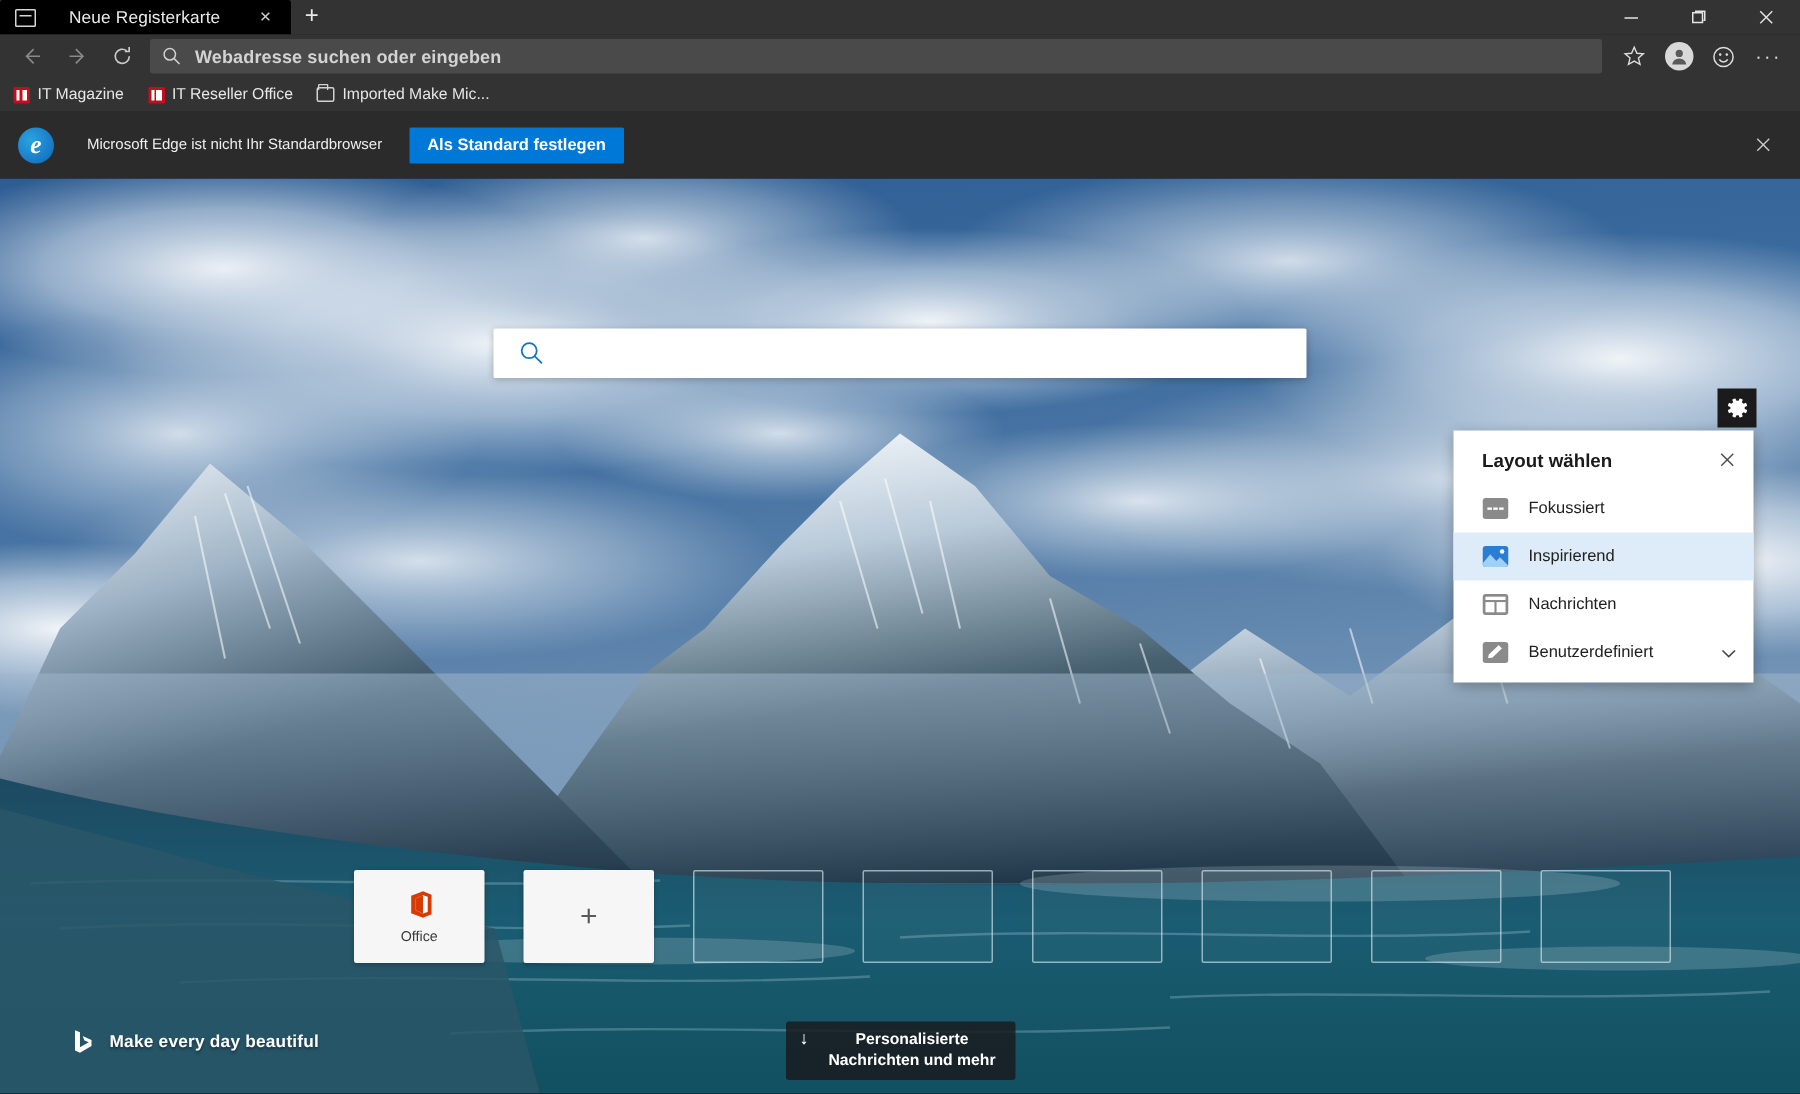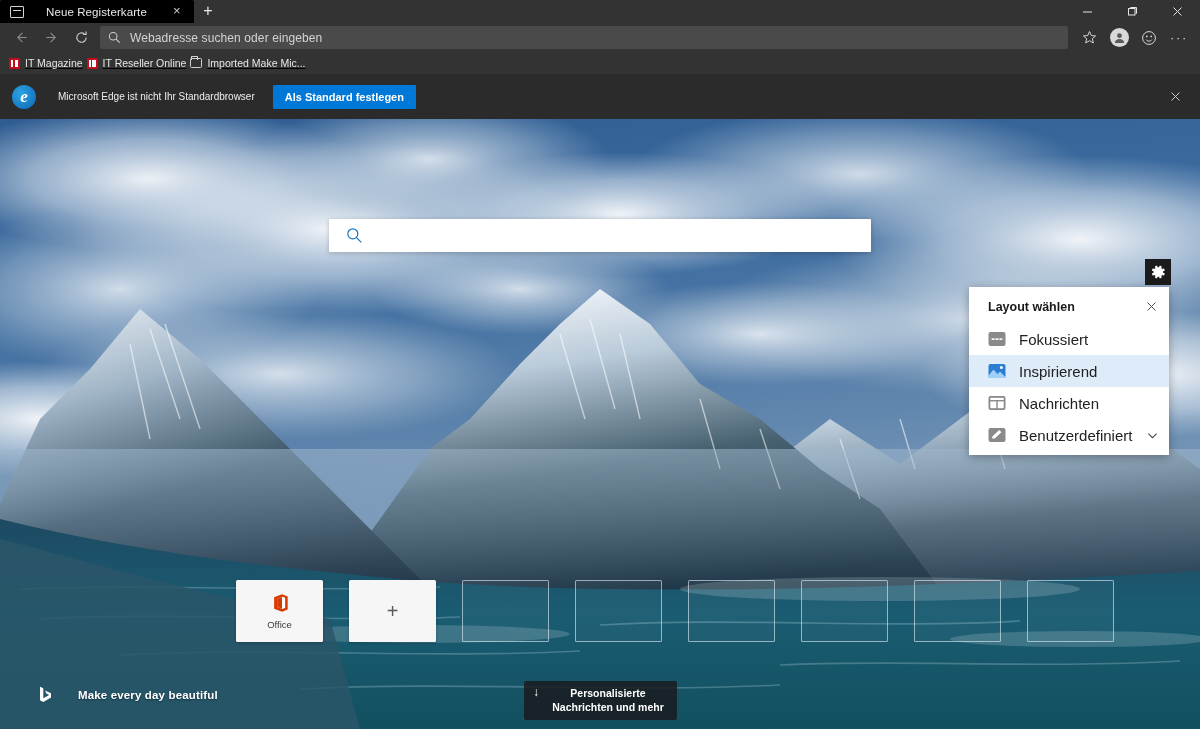--- a/index.html
+++ b/index.html
@@ -59,39 +59,39 @@
     background: #333333; display: flex; align-items: center; padding: 0 6px;
   }
   .nav-btn {
     width: 30px; height: 28px; display: flex; align-items: center; justify-content: center;
     color: #c8c8c8;
   }
   .nav-btn.disabled { color: #8a8a8a; }
   .addressbar {
     flex: 1 1 auto; height: 23px; margin: 0 6px 0 4px;
     background: #4a4a4a; border-radius: 2px;
-    display: flex; align-items: center; padding: 0 6px 0 8px;
+    display: flex; align-items: center; padding: 0 6px 0 8px; font-weight: bold;
   }
   .addr-search-icon { color: #d0d0d0; display: flex; align-items: center; margin-right: 9px; }
   .addr-placeholder { color: #d3d3d3; font-size: 12px; letter-spacing: .1px; }
   .tb-right { display: flex; align-items: center; }
   .tb-icon {
     width: 30px; height: 28px; display: flex; align-items: center; justify-content: center;
     color: #dcdcdc;
   }
   .avatar-circle {
     width: 19px; height: 19px; border-radius: 50%; background: #d9d9d9;
     display: flex; align-items: center; justify-content: center;
   }
   .dots { letter-spacing: 1.6px; font-size: 13px; color: #dcdcdc; }
 
   
   .bookmarks {
     position: absolute; top: 52px; left: 0; width: 1200px; height: 22px;
-    background: #333333; display: flex; align-items: center; padding-left: 9px; gap: 4px; text-decoration: underline;
+    background: #333333; display: flex; align-items: center; padding-left: 9px; gap: 16px;
   }
   .bm { display: flex; align-items: center; gap: 5px; }
   .bm-label { color: #e6e6e6; font-size: 10.5px; white-space: nowrap; }
   .bm-ico-red {
     width: 11px; height: 11px; background: #c40d1e; border-radius: 1px; position: relative;
   }
   .bm-ico-red::before {
     content: ""; position: absolute; left: 2px; top: 2px; width: 2px; height: 7px; background: #fff;
   }
   .bm-ico-red::after {
@@ -155,21 +155,21 @@
     display: flex; flex-direction: column; align-items: center; justify-content: center;
   }
   .tile.filled { background: #f6f6f6; box-shadow: 0 1px 3px rgba(0,0,0,.25); }
   .tile.empty { border: 1px solid rgba(222,236,245,.62); background: rgba(255,255,255,.03); }
   .tile-icon-office { width: 22px; height: 22px; margin-bottom: 5px; }
   .tile-label { font-size: 9.5px; color: #3b3b3b; }
   .tile-plus { font-size: 20px; color: #5a5a5a; font-weight: 300; line-height: 1; }
 
   
   .bing-attr {
-    position: absolute; left: 39px; top: 567px; display: flex; align-items: center; gap: 26px;
+    position: absolute; left: 49px; top: 567px; display: flex; align-items: center; gap: 11px;
   }
   .bing-glyph { color: #ffffff; display: flex; align-items: center; }
   .bing-text {
     color: #ffffff; font-size: 11.5px; font-weight: bold; letter-spacing: .15px;
     text-shadow: 0 1px 2px rgba(0,0,0,.45);
   }
 
   
   .news-pill {
     position: absolute; left: 524px; top: 562px; width: 153px;
@@ -197,21 +197,21 @@
   .lp-header {
     display: flex; align-items: flex-start; padding: 13px 10px 8px 19px; gap: 23px;
   }
   .lp-title { font-size: 12.5px; font-weight: bold; color: #1a1a1a; flex: 1 1 auto; }
   .lp-close { color: #4c4c4c; font-size: 12px; line-height: 12px; padding: 1px 2px; }
   .lp-item {
     display: flex; align-items: center; gap: 13px; height: 32px; padding: 0 10px 0 19px;
   }
   .lp-item.selected { background: #deecf9; }
   .lp-ico { width: 18px; height: 18px; flex: 0 0 auto; }
-  .lp-label { font-size: 15px; color: #212121; flex: 1 1 auto; }
+  .lp-label { font-size: 11px; color: #212121; flex: 1 1 auto; }
   .lp-chevron { color: #454545; display: flex; align-items: center; }
 </style>
 </head>
 <body>
 
 <div id="app">
 
   <div class="titlebar">
     <div class="tabstrip">
       <div class="tab">
@@ -300,21 +300,21 @@
     </div>
   </div>
 
   <div class="bookmarks">
     <div class="bm">
       <span class="bm-ico-red"></span>
       <span class="bm-label">IT Magazine</span>
     </div>
     <div class="bm">
       <span class="bm-ico-red"></span>
-      <span class="bm-label">IT Reseller Online</span>
+      <span class="bm-label">IT Reseller Office</span>
     </div>
     <div class="bm">
       <span class="bm-folder"></span>
       <span class="bm-label">Imported Make Mic...</span>
     </div>
   </div>
 
   <div class="notifbar">
     <span class="edge-logo">e</span>
     <span class="notif-text">Microsoft Edge ist nicht Ihr Standardbrowser</span>

